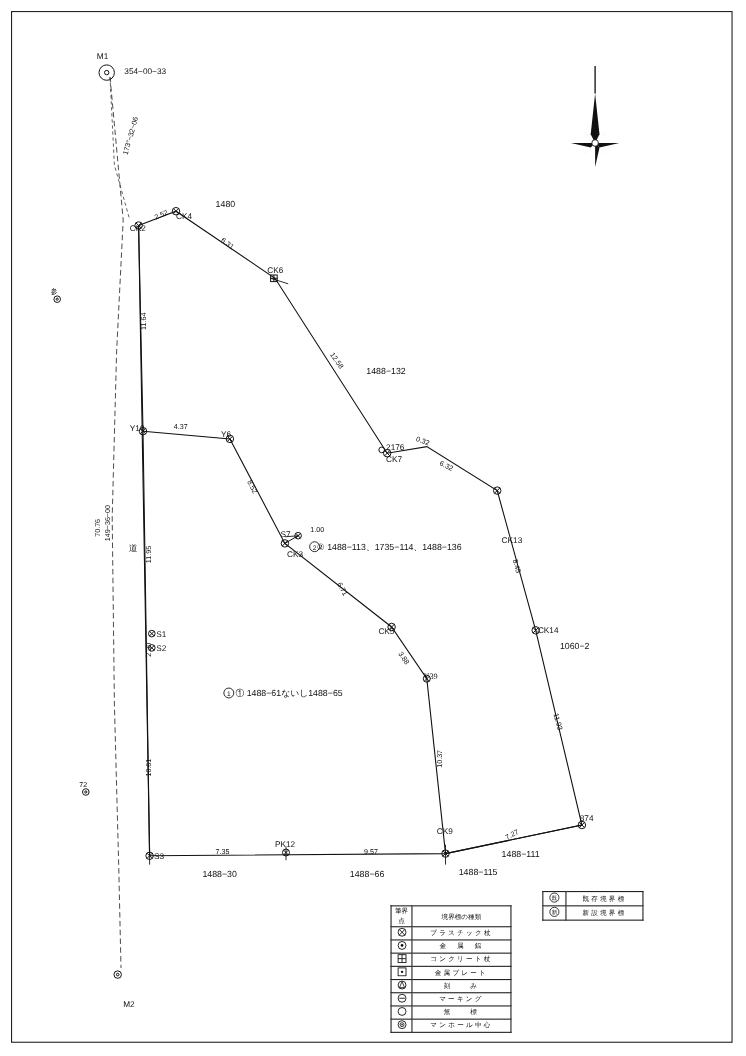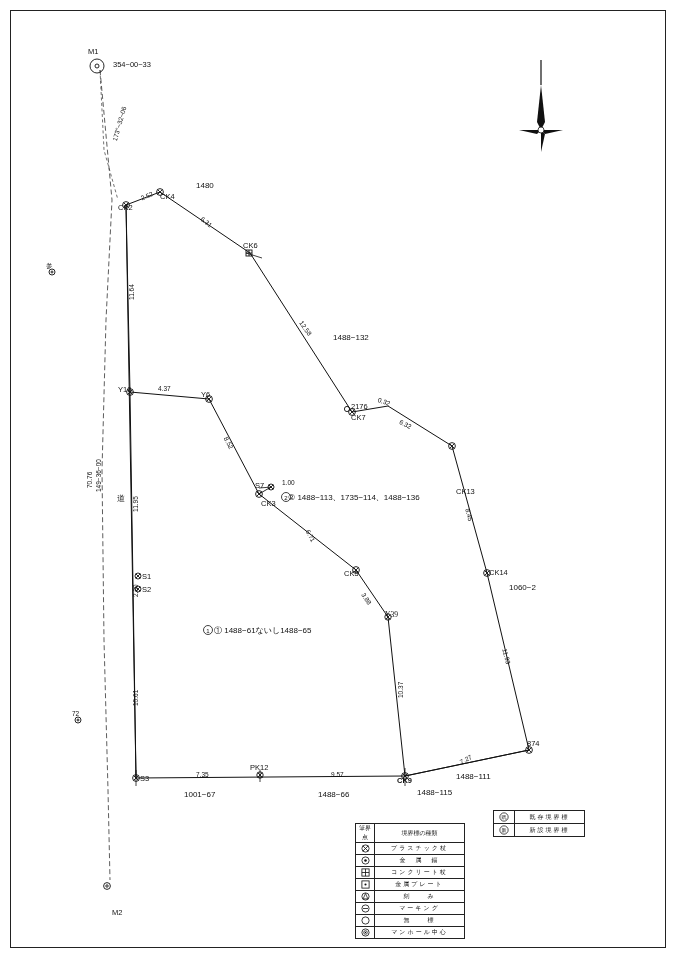--- a/index.html
+++ b/index.html
@@ -213,28 +213,28 @@
   <div class="lbl b" style="left:118px;top:386px;">Y10</div>
   <div class="lbl b" style="left:201px;top:391px;">Y6</div>
   <div class="lbl b" style="left:255px;top:482px;">S7</div>
   <div class="lbl b" style="left:261px;top:500px;">CK3</div>
   <div class="lbl b" style="left:344px;top:544px;margin-top:26px;">CK5</div>
   <div class="lbl b" style="left:385px;top:611px;font-family:Liberation Serif, serif;">Y39</div>
   <div class="lbl b" style="left:142px;top:573px;">S1</div>
   <div class="lbl b" style="left:142px;top:586px;">S2</div>
   <div class="lbl b" style="left:140px;top:775px;">S3</div>
   <div class="lbl b" style="left:250px;top:764px;">PK12</div>
-  <div class="lbl b" style="left:397px;top:777px;font-weight:bold;">CK9</div>
+  <div class="lbl b" style="left:397px;top:752px;">CK9</div>
 
   <div class="lbl big" style="left:196px;top:182px;">1480</div>
   <div class="lbl big" style="left:333px;top:334px;">1488−132</div>
   <div class="lbl big" style="left:509px;top:584px;">1060−2</div>
   <div class="lbl big" style="left:288px;top:494px;">② 1488−113、1735−114、1488−136</div>
   <div class="lbl big" style="left:214px;top:627px;">① 1488−61ないし1488−65</div>
-  <div class="lbl big" style="left:184px;top:791px;">1001−67</div>
+  <div class="lbl big" style="left:184px;top:791px;">1488−30</div>
   <div class="lbl big" style="left:318px;top:791px;">1488−66</div>
   <div class="lbl big" style="left:417px;top:789px;">1488−115</div>
   <div class="lbl big" style="left:456px;top:773px;">1488−111</div>
   <div class="lbl big" style="left:117px;top:495px;">道</div>
 
   <svg class="plot" viewBox="0 0 678 960" style="pointer-events:none;">
     <g stroke="#111" fill="none" stroke-width="0.8">
       <circle cx="286" cy="497" r="4.5"></circle>
       <circle cx="208" cy="630" r="4.5"></circle>
     </g>

